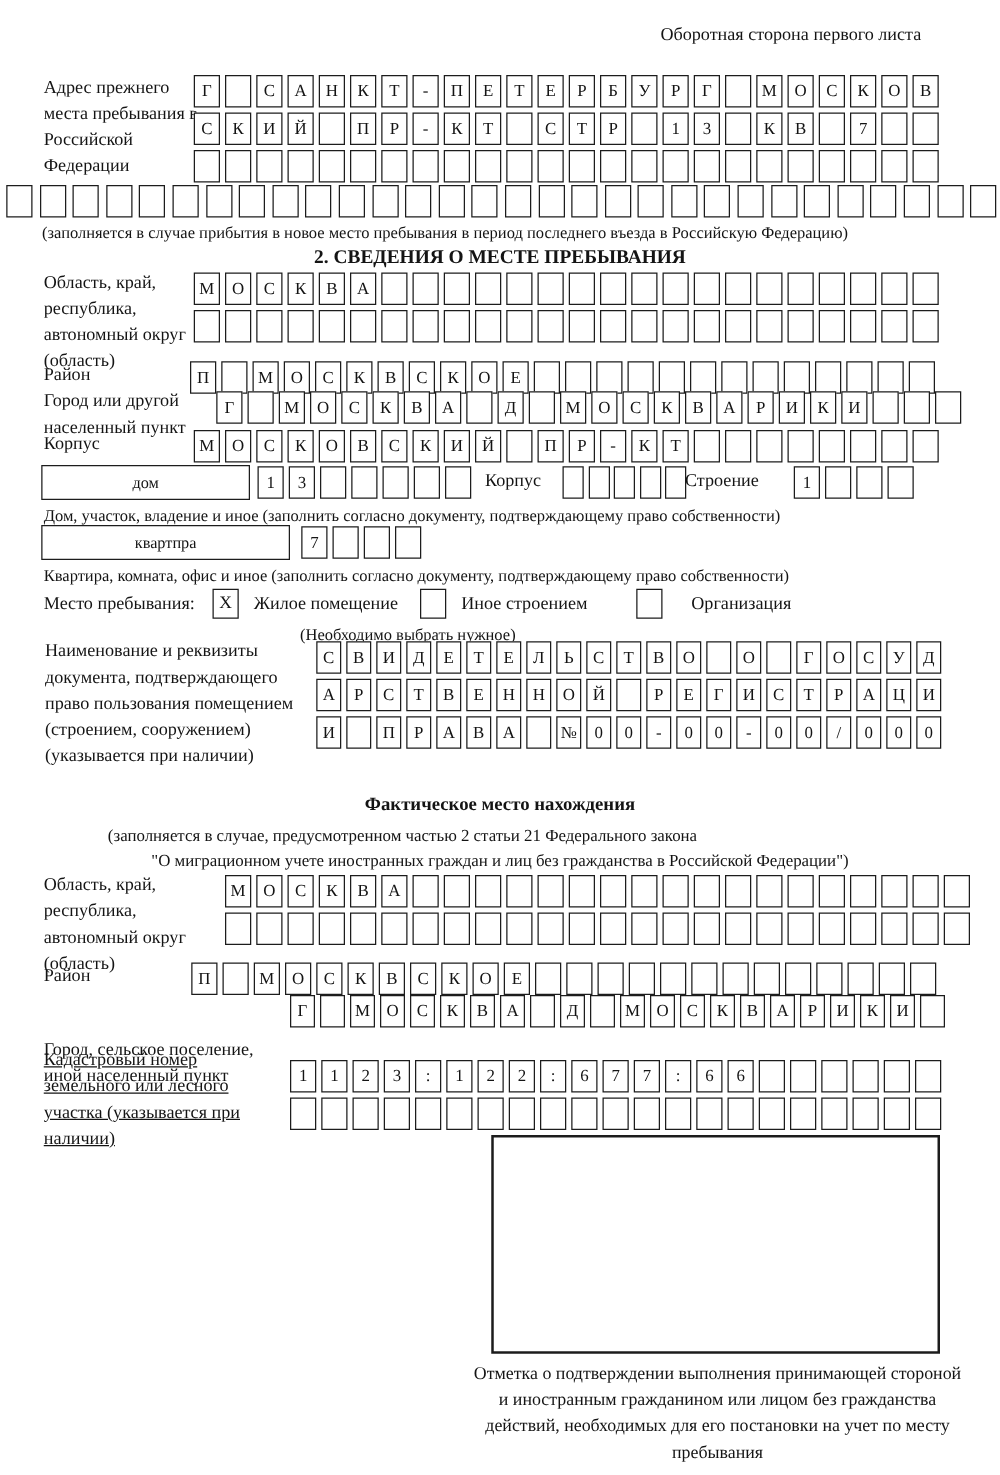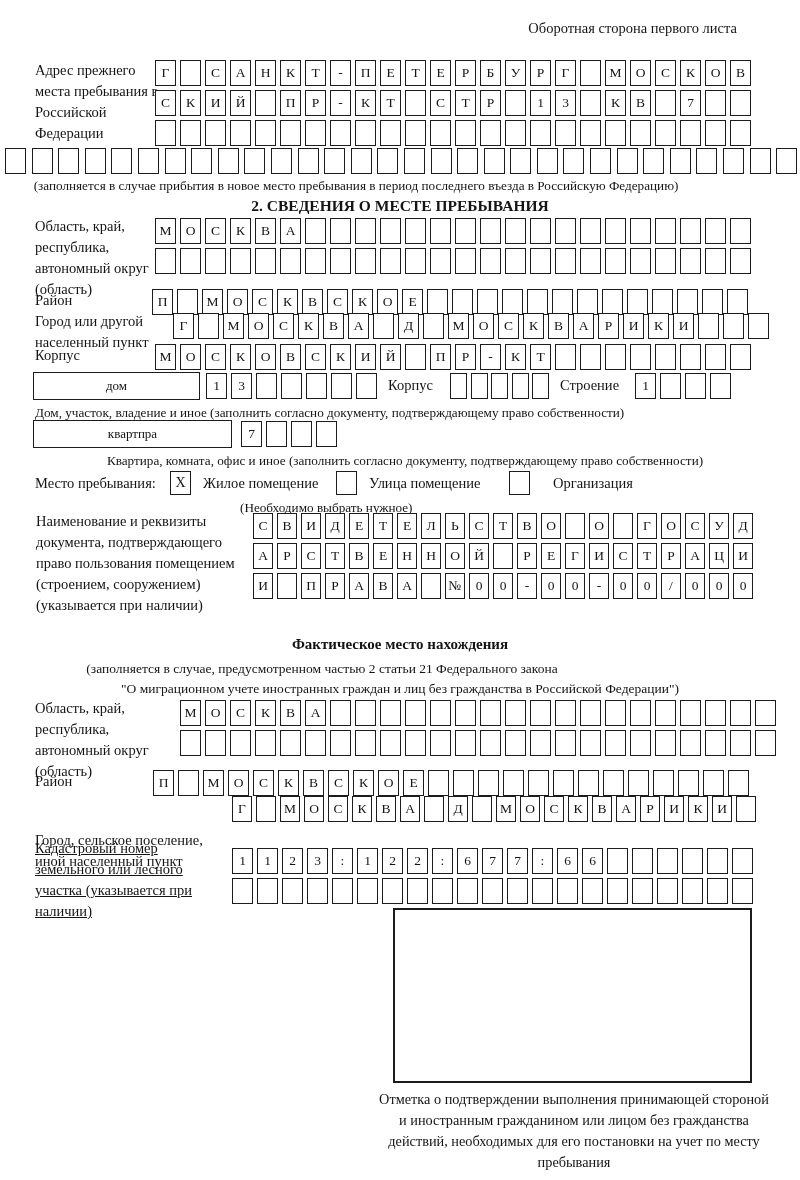--- a/index.html
+++ b/index.html
@@ -302,43 +302,43 @@
     <span class="cell"></span>
   </div>
 <div class="abs label" style="left:388px;top:375px;font-family:Liberation Serif, serif;">Корпус</div>
 <div class="cellrow mini" style="left:450px;top:373px;">
     <span class="cell"></span>
     <span class="cell"></span>
     <span class="cell"></span>
     <span class="cell"></span>
     <span class="cell"></span>
   </div>
-<div class="abs label" style="left:548px;top:375px;margin-left:12px;">Строение</div>
+<div class="abs label" style="left:548px;top:375px;">Строение</div>
 <div class="cellrow" style="left:635px;top:373px;">
     <span class="cell">1</span>
     <span class="cell"></span>
     <span class="cell"></span>
     <span class="cell"></span>
   </div>
 <div class="abs note" style="left:35px;top:404px;width:740px;">Дом, участок, владение и иное (заполнить согласно документу, подтверждающему право собственности)</div>
 
 <div class="abs fieldbox" style="left:33px;top:420px;width:199px;height:28px;">квартпра</div>
 <div class="cellrow" style="left:241px;top:421px;">
     <span class="cell">7</span>
     <span class="cell"></span>
     <span class="cell"></span>
     <span class="cell"></span>
   </div>
-<div class="abs note" style="left:35px;top:452px;width:740px;text-align:center;">Квартира, комната, офис и иное (заполнить согласно документу, подтверждающему право собственности)</div>
+<div class="abs note" style="left:35px;top:452px;width:740px;">Квартира, комната, офис и иное (заполнить согласно документу, подтверждающему право собственности)</div>
 
 <div class="abs label" style="left:35px;top:473px;">Место пребывания:</div>
 <div class="abs checkbox" style="left:170px;top:471px;">X</div>
 <div class="abs label" style="left:203px;top:473px;">Жилое помещение</div>
 <div class="abs checkbox" style="left:336px;top:471px;"></div>
-<div class="abs label" style="left:369px;top:473px;">Улица помещение</div>
+<div class="abs label" style="left:369px;top:473px;">Иное строением</div>
 <div class="abs checkbox" style="left:509px;top:471px;"></div>
 <div class="abs label" style="left:553px;top:473px;">Организация</div>
 <div class="abs note" style="left:240px;top:499px;width:200px;">(Необходимо выбрать нужное)</div>
 
 <div class="abs label" style="left:36px;top:511px;width:218px;">Наименование и реквизиты документа, подтверждающего право пользования помещением (строением, сооружением) (указывается при наличии)</div>
 <div class="cellrow tight" style="left:253px;top:513px;">
     <span class="cell">С</span>
     <span class="cell">В</span>
     <span class="cell">И</span>
     <span class="cell">Д</span>

